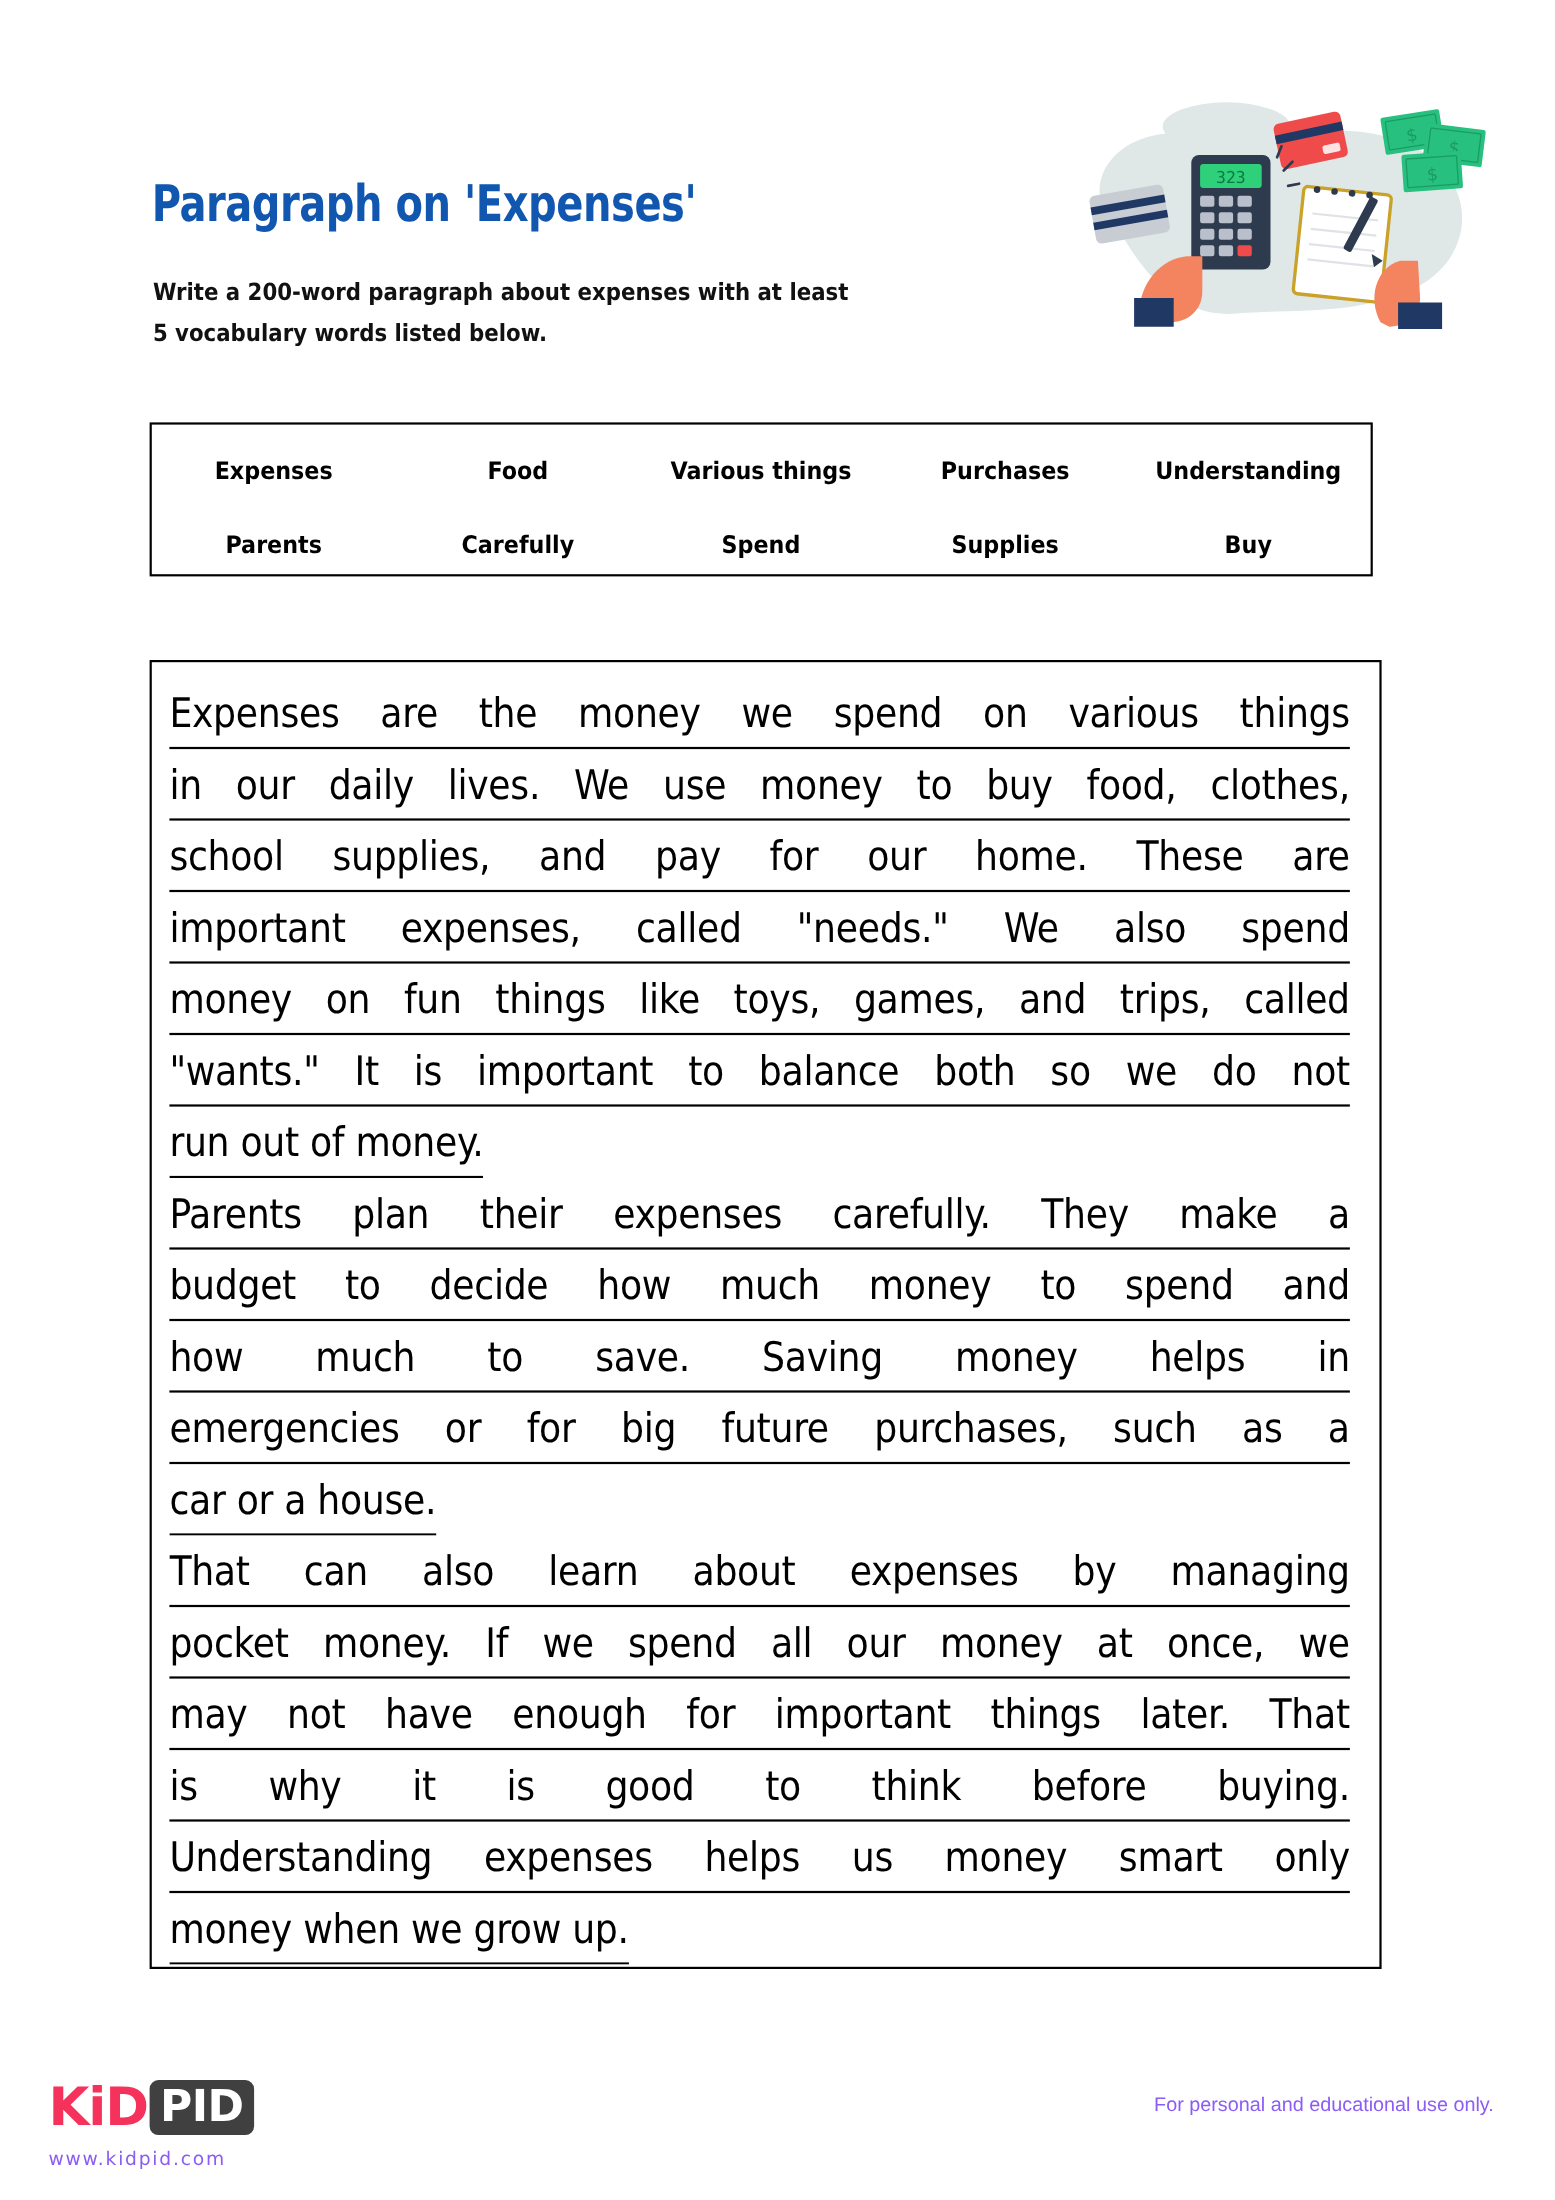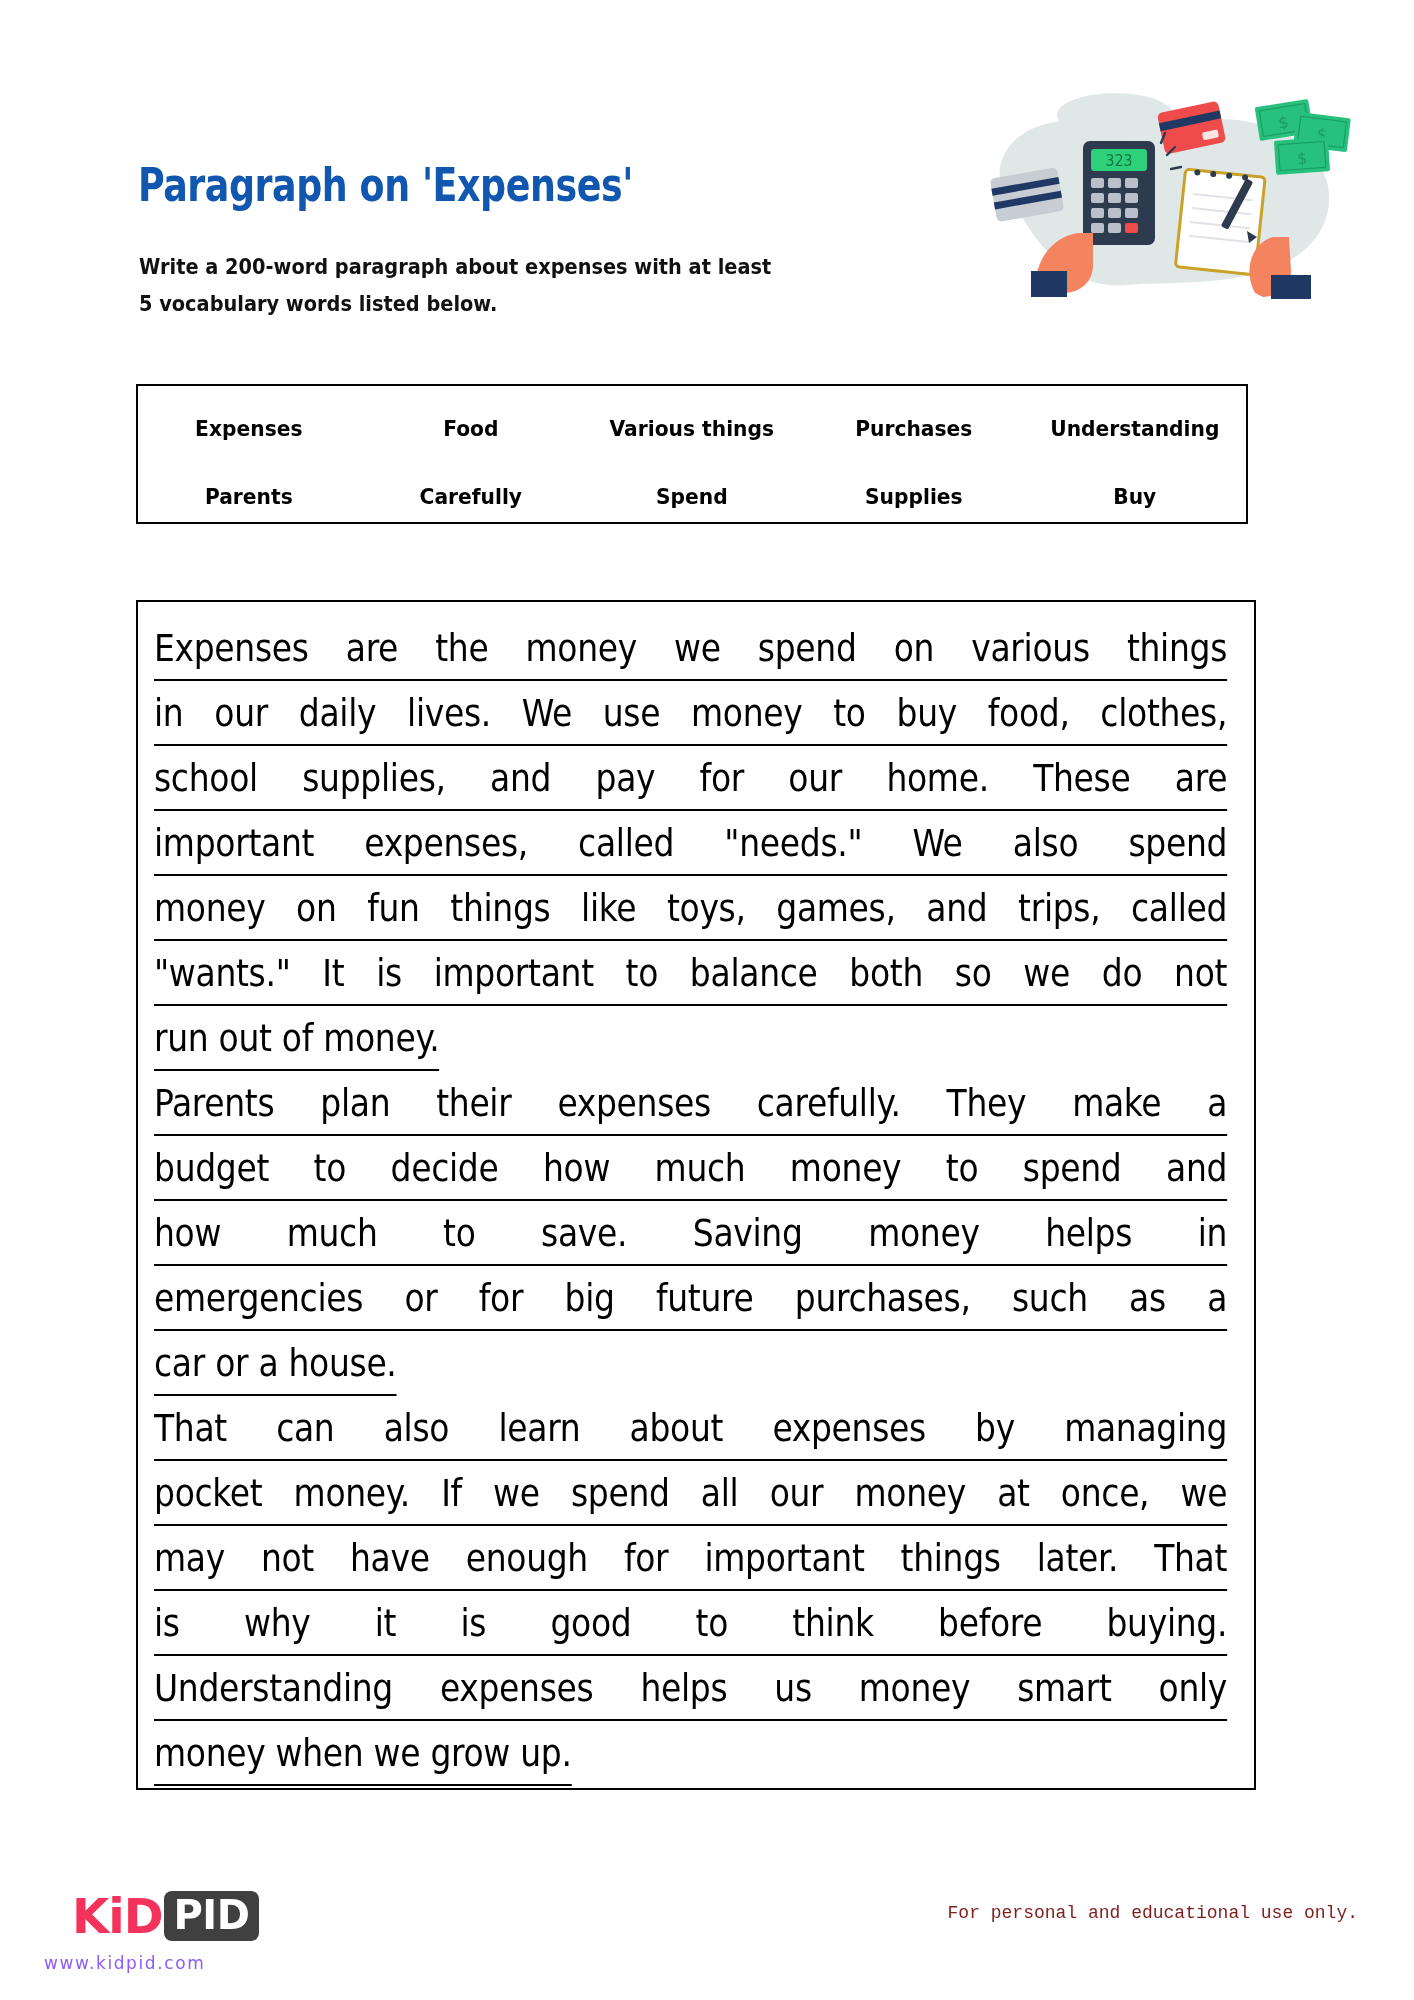--- a/index.html
+++ b/index.html
@@ -144,21 +144,20 @@
     align-items: center;
     height: 56px;
   }
   #logo-kid {
     font-family: "DejaVu Sans", sans-serif;
     font-size: 48px;
     font-weight: bold;
     color: #f5325b;
     letter-spacing: -1px;
     line-height: 1;
-    margin-left: 28px;
   }
   #logo-pid {
     font-family: "DejaVu Sans", sans-serif;
     font-size: 40px;
     font-weight: bold;
     color: #ffffff;
     background: #404040;
     border-radius: 8px;
     padding: 4px 10px 6px 10px;
     letter-spacing: -0.5px;
@@ -170,24 +169,24 @@
     font-size: 17px;
     color: #8b5cf6;
     letter-spacing: 1.6px;
     margin-top: 9px;
   }
   #footer-note {
     position: absolute;
     right: 56px;
     top: 48px;
     text-align: right;
-    font-family: Liberation Mono, monospace;
+    font-family: Liberation Sans, sans-serif;
     font-size: 18px;
     line-height: 30px;
-    color: #7f1d1d;
+    color: #8b5cf6;
   }
   #footer-note .link {
     text-decoration: underline;
   }
 </style>
 </head>
 <body>
 
 <div id="header">
 

